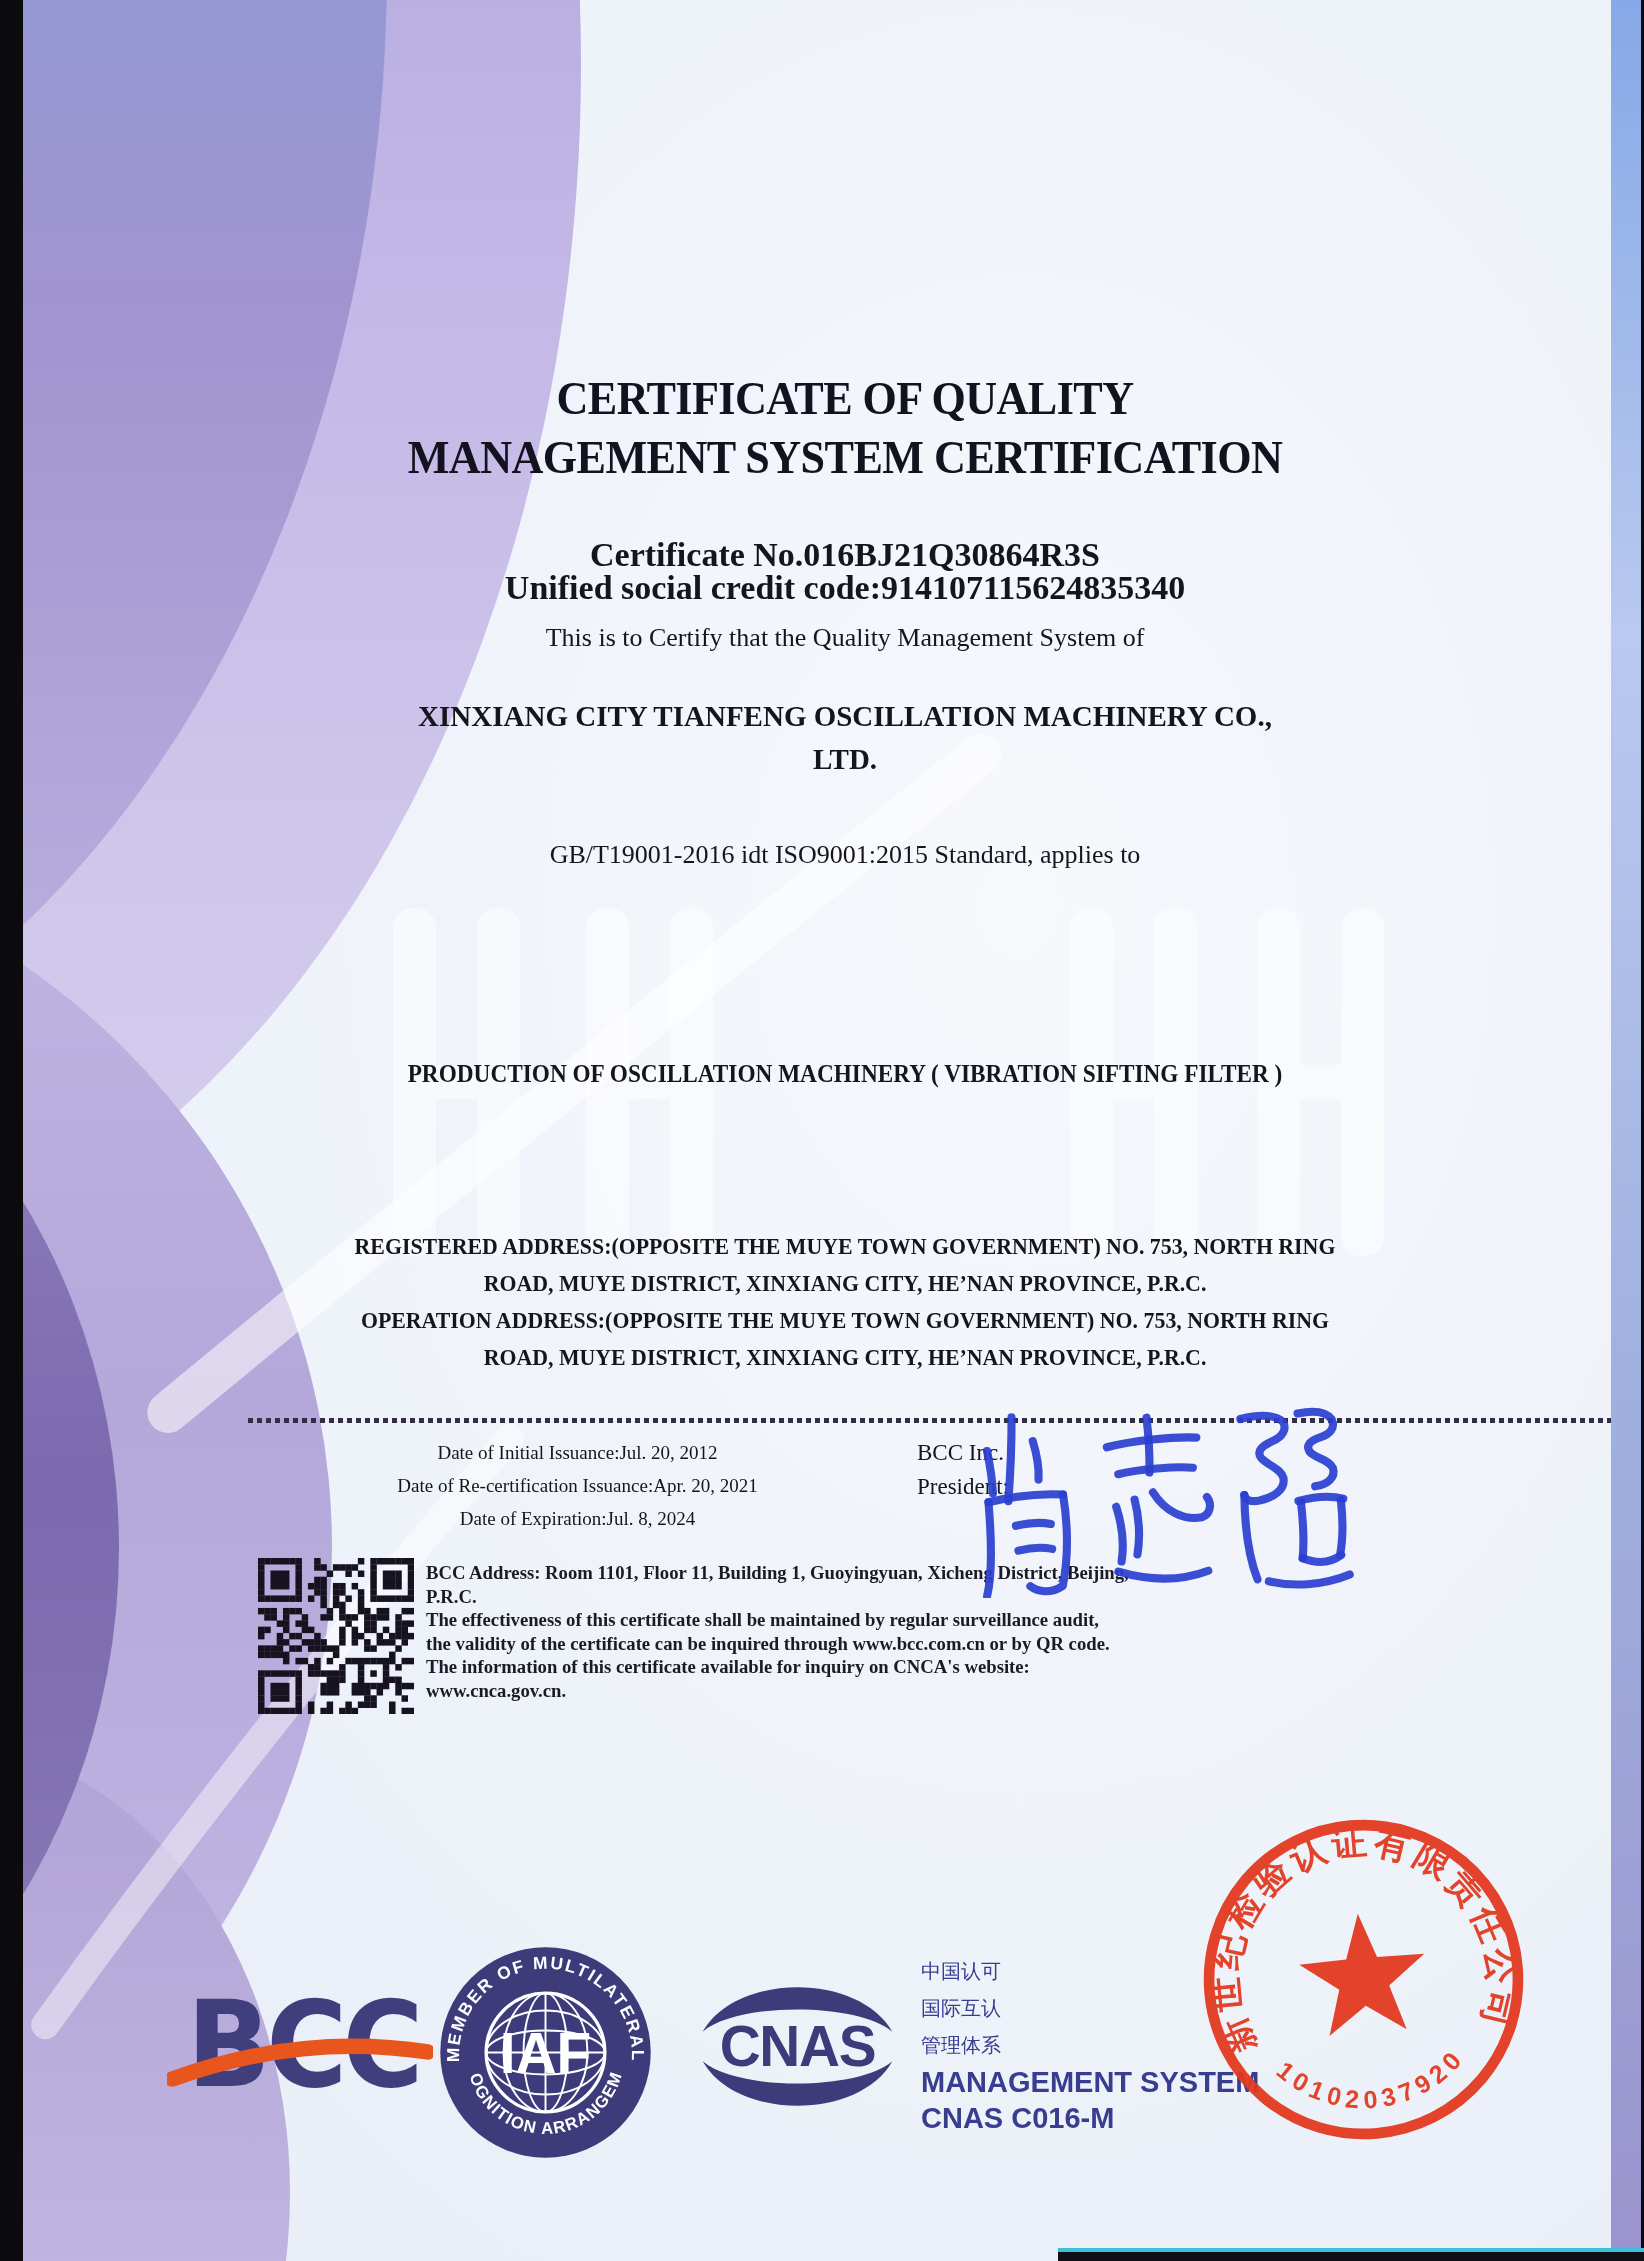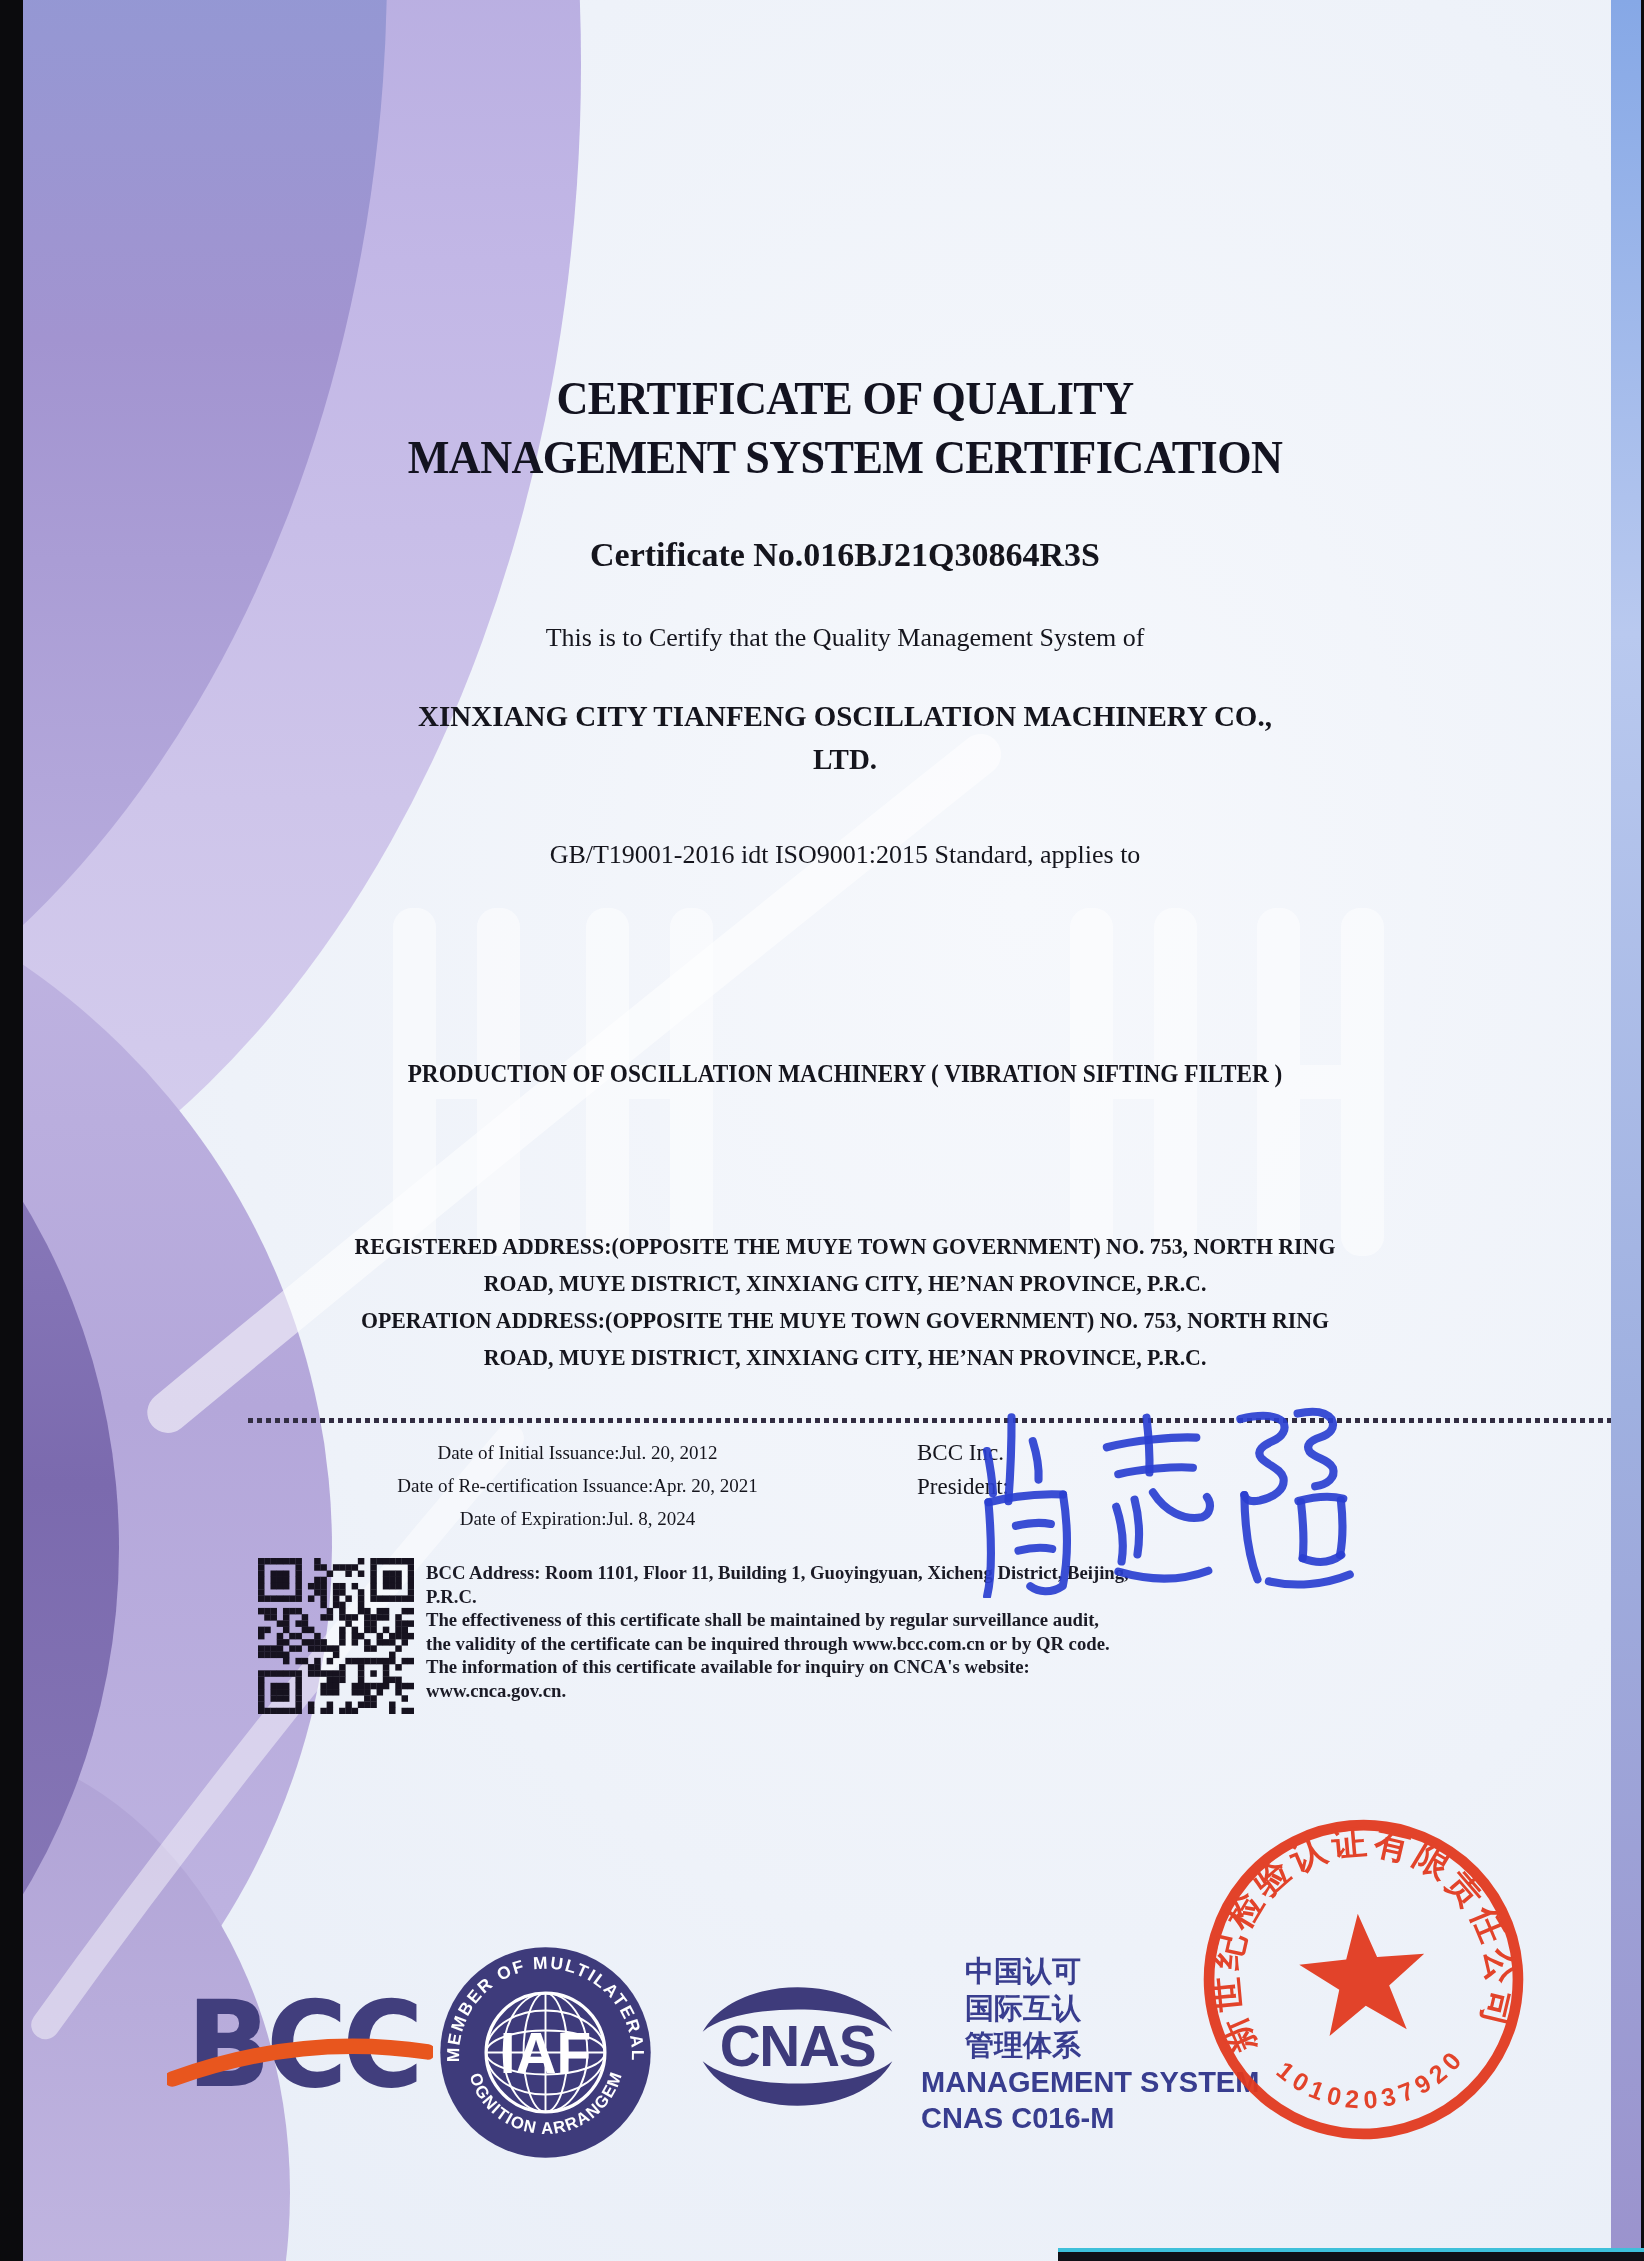--- a/index.html
+++ b/index.html
@@ -73,21 +73,21 @@
   .bcc-text { position:absolute; left:0; top:-6.4px; width:100%; text-align:center;
     font-family:"DejaVu Sans", sans-serif; font-weight:bold; font-size:120px;
     letter-spacing:-5.2px; color:#413e7d; transform:scaleX(.92); }
   .bcc-swoosh { position:absolute; left:-10.3px; top:0; width:266px; height:129px; }
 
   .iaf-logo { left:439px; top:1946px; width:213px; height:213px; z-index:10; }
   .cnas-logo { left:691px; top:1962px; width:213px; height:169px; z-index:10; }
 
   .accreditation { left:921px; top:1953px; width:361px; z-index:10;
     font-family:"Liberation Sans", sans-serif; color:#383d8f; text-align:left; }
-  .accreditation .cn { font-size:29px; line-height:37px; font-weight:700;margin-left:44px; }
+  .accreditation .cn { font-size:20px; line-height:37px; font-weight:400; }
   .accreditation .en { font-size:29px; line-height:36px; font-weight:bold; letter-spacing:0; }
 
   .stamp-svg { left:1194px; top:1810px; width:339px; height:339px; z-index:12; opacity:.94; }
   .stamp-red { fill:#e2391e; }
   .stamp-text { fill:#e2391e; font-weight:bold; }
 
   .sr-only { position:absolute; width:0.6px; height:0.6px; overflow:hidden; clip-path:inset(50%); }
 </style>
 </head>
 <body>
@@ -117,20 +117,21 @@
   <path d="M 70,3140 Q 400,2680 790,2230" fill="none" stroke="#ffffff" stroke-width="44" stroke-linecap="round" opacity="0.45"></path>
 </svg>
 
 <div class="txt title">
   <div>CERTIFICATE OF QUALITY</div>
   <div>MANAGEMENT SYSTEM CERTIFICATION</div>
 </div>
 
 <div class="txt certno">
   <div>Certificate No.016BJ21Q30864R3S</div>
+  <div>Unified social credit code:914107115624835340</div>
 </div>
 
 <div class="txt certify">This is to Certify that the Quality Management System of</div>
 
 <div class="txt company">
   <div>XINXIANG CITY TIANFENG OSCILLATION MACHINERY CO.,</div>
   <div>LTD.</div>
 </div>
 
 <div class="txt conformity">

